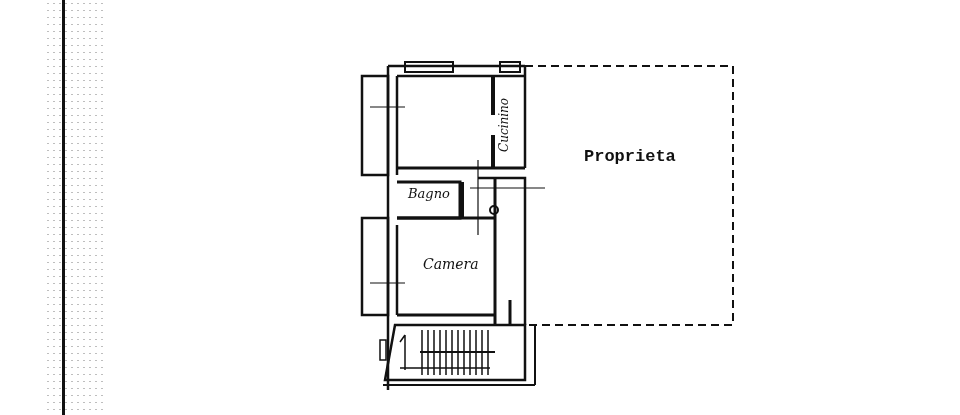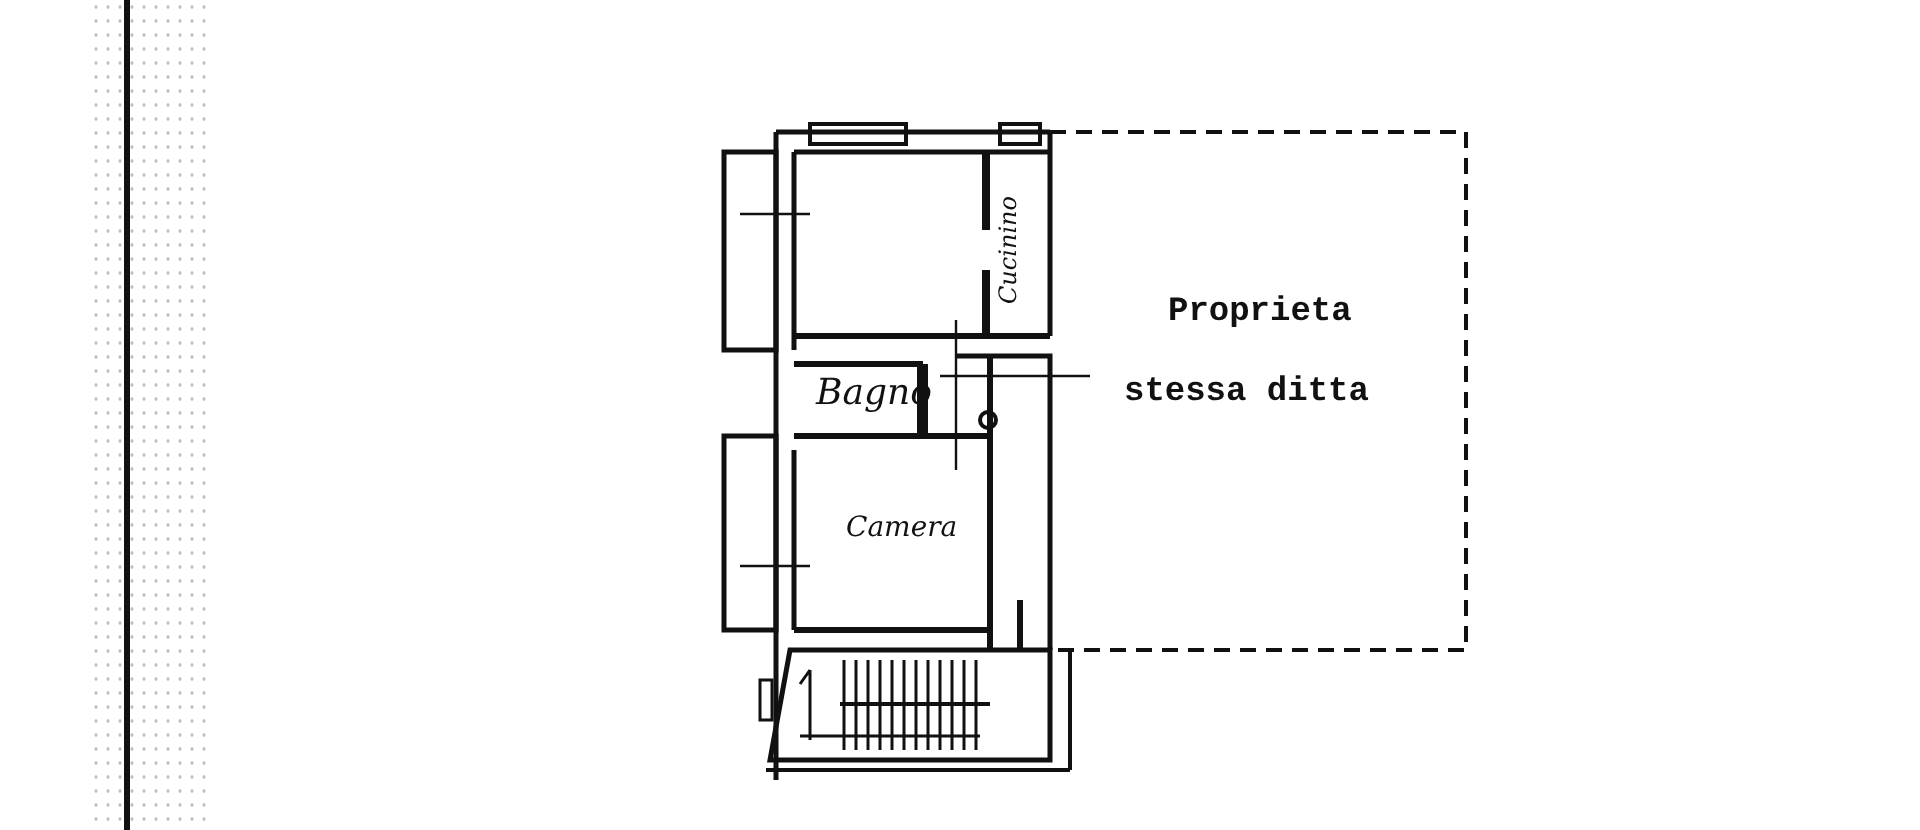--- a/index.html
+++ b/index.html
@@ -63,18 +63,17 @@
       <rect x="380" y="340" width="6" height="20" stroke-width="1.5"></rect>
 
       <path d="M370 107 L405 107 M370 283 L405 283 M478 160 L478 235 M470 188 L545 188" stroke-width="1.2"></path>
       <path d="M510 300 L510 325" stroke-width="3"></path>
     </g>
 
     <path d="M525 66 L733 66 L733 325 L525 325" stroke="#111" stroke-width="2" fill="none" stroke-dasharray="8 5"></path>
   </svg>
 
   <div class="lbl hand" style="left:497px;top:116px;transform:rotate(-90deg);transform-origin:left top;font-size:12px;top:152px;">Cucinino</div>
-  <div class="lbl hand" style="left:408px;top:186px;font-size:18px;">Bagno</div>
+  <div class="lbl hand" style="left:408px;top:186px;font-size:13px;">Bagno</div>
   <div class="lbl hand" style="left:423px;top:256px;">Camera</div>
 
   <div class="lbl mono" style="left:584px;top:147px;">Proprieta</div>
-  <div class="lbl mono" style="left:562px;top:187px;">stessa ditta</div>
 </div>
 
 </body></html>

